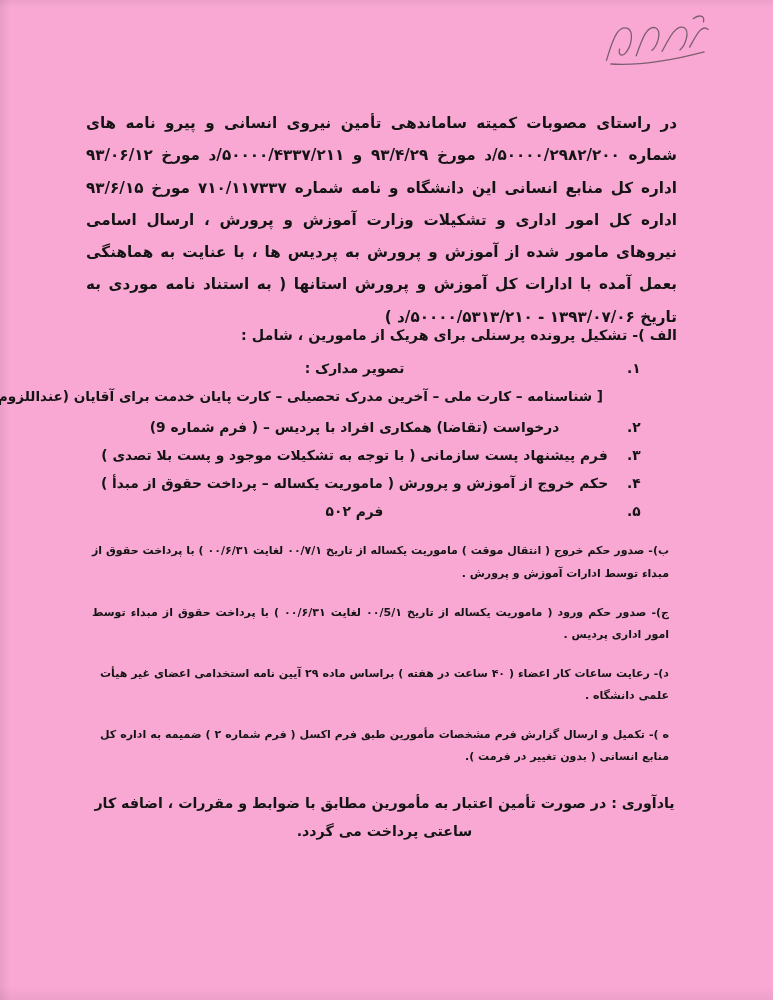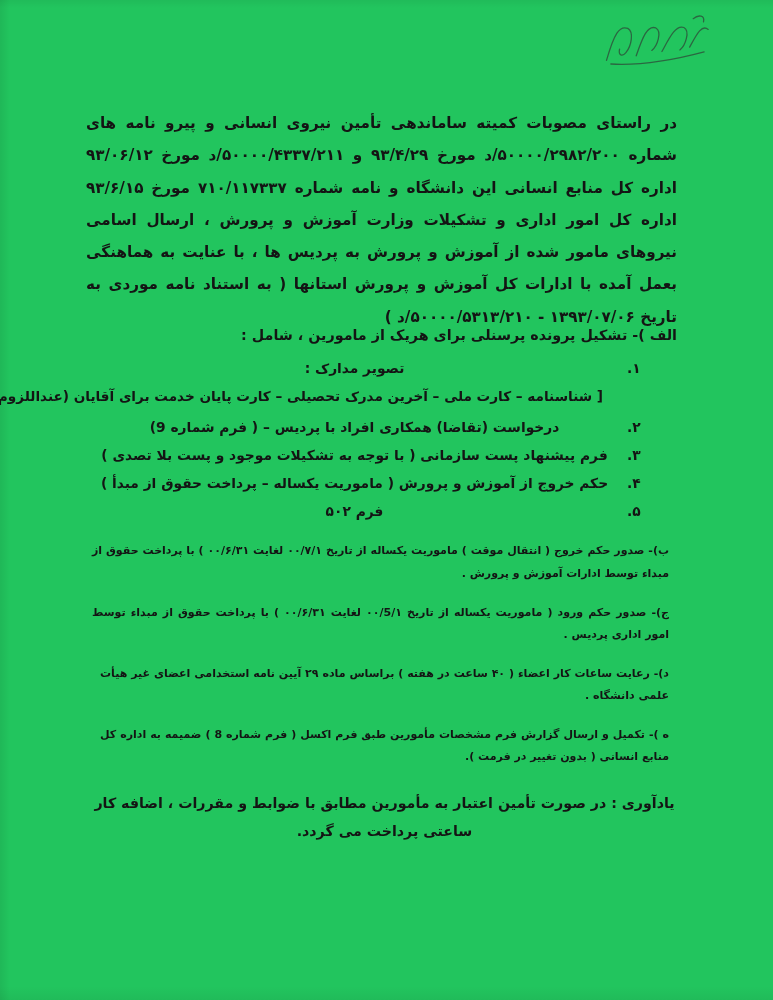--- a/index.html
+++ b/index.html
@@ -14,21 +14,21 @@
     position: relative;
     overflow: hidden;
     font-family: "DejaVu Sans", "Liberation Sans", sans-serif;
     color: #141414;
   }
 
   
   .page {
     position: absolute;
     inset: 0;
-    background: #22c55e;
+    background: #f9a8d4;
     padding: 15px;
   }
 
   
   .scan-edge-left {
     position: absolute;
     top: 0; left: 0;
     width: 10px; height: 100%;
     background: linear-gradient(to right, rgba(0,0,0,0.07), rgba(0,0,0,0));
     pointer-events: none;
@@ -199,18 +199,18 @@
         <span class="txt">فرم ۵۰۲</span>
       </li>
     </ol>
 
     <p class="para">ب)-  صدور حکم خروج ( انتقال موقت ) ماموریت یکساله از تاریخ ۰۰/۷/۱ لغایت ۰۰/۶/۳۱ ) با پرداخت حقوق از مبداء توسط ادارات آموزش و پرورش .</p>
 
     <p class="para">ج)-  صدور حکم ورود ( ماموریت یکساله از تاریخ ۰۰/5/۱ لغایت ۰۰/۶/۳۱ ) با پرداخت حقوق از مبداء توسط امور اداری پردیس .</p>
 
     <p class="para indent-left">د)- رعایت ساعات کار اعضاء  ( ۴۰ ساعت در هفته ) براساس ماده ۲۹ آیین نامه استخدامی اعضای غیر هیأت علمی دانشگاه .</p>
 
-    <p class="para indent-left">ه )- تکمیل و ارسال گزارش فرم مشخصات مأمورین طبق فرم اکسل ( فرم شماره 8 ) ضمیمه به اداره کل منابع انسانی ( بدون تغییر در فرمت ).</p>
+    <p class="para indent-left">ه )- تکمیل و ارسال گزارش فرم مشخصات مأمورین طبق فرم اکسل ( فرم شماره ۲ ) ضمیمه به اداره کل منابع انسانی ( بدون تغییر در فرمت ).</p>
 
     <p class="closing">یادآوری : در صورت تأمین اعتبار به مأمورین مطابق با ضوابط و مقررات ، اضافه کار ساعتی پرداخت می گردد.</p>
 
   </div>
 </div>
 
 </body></html>

